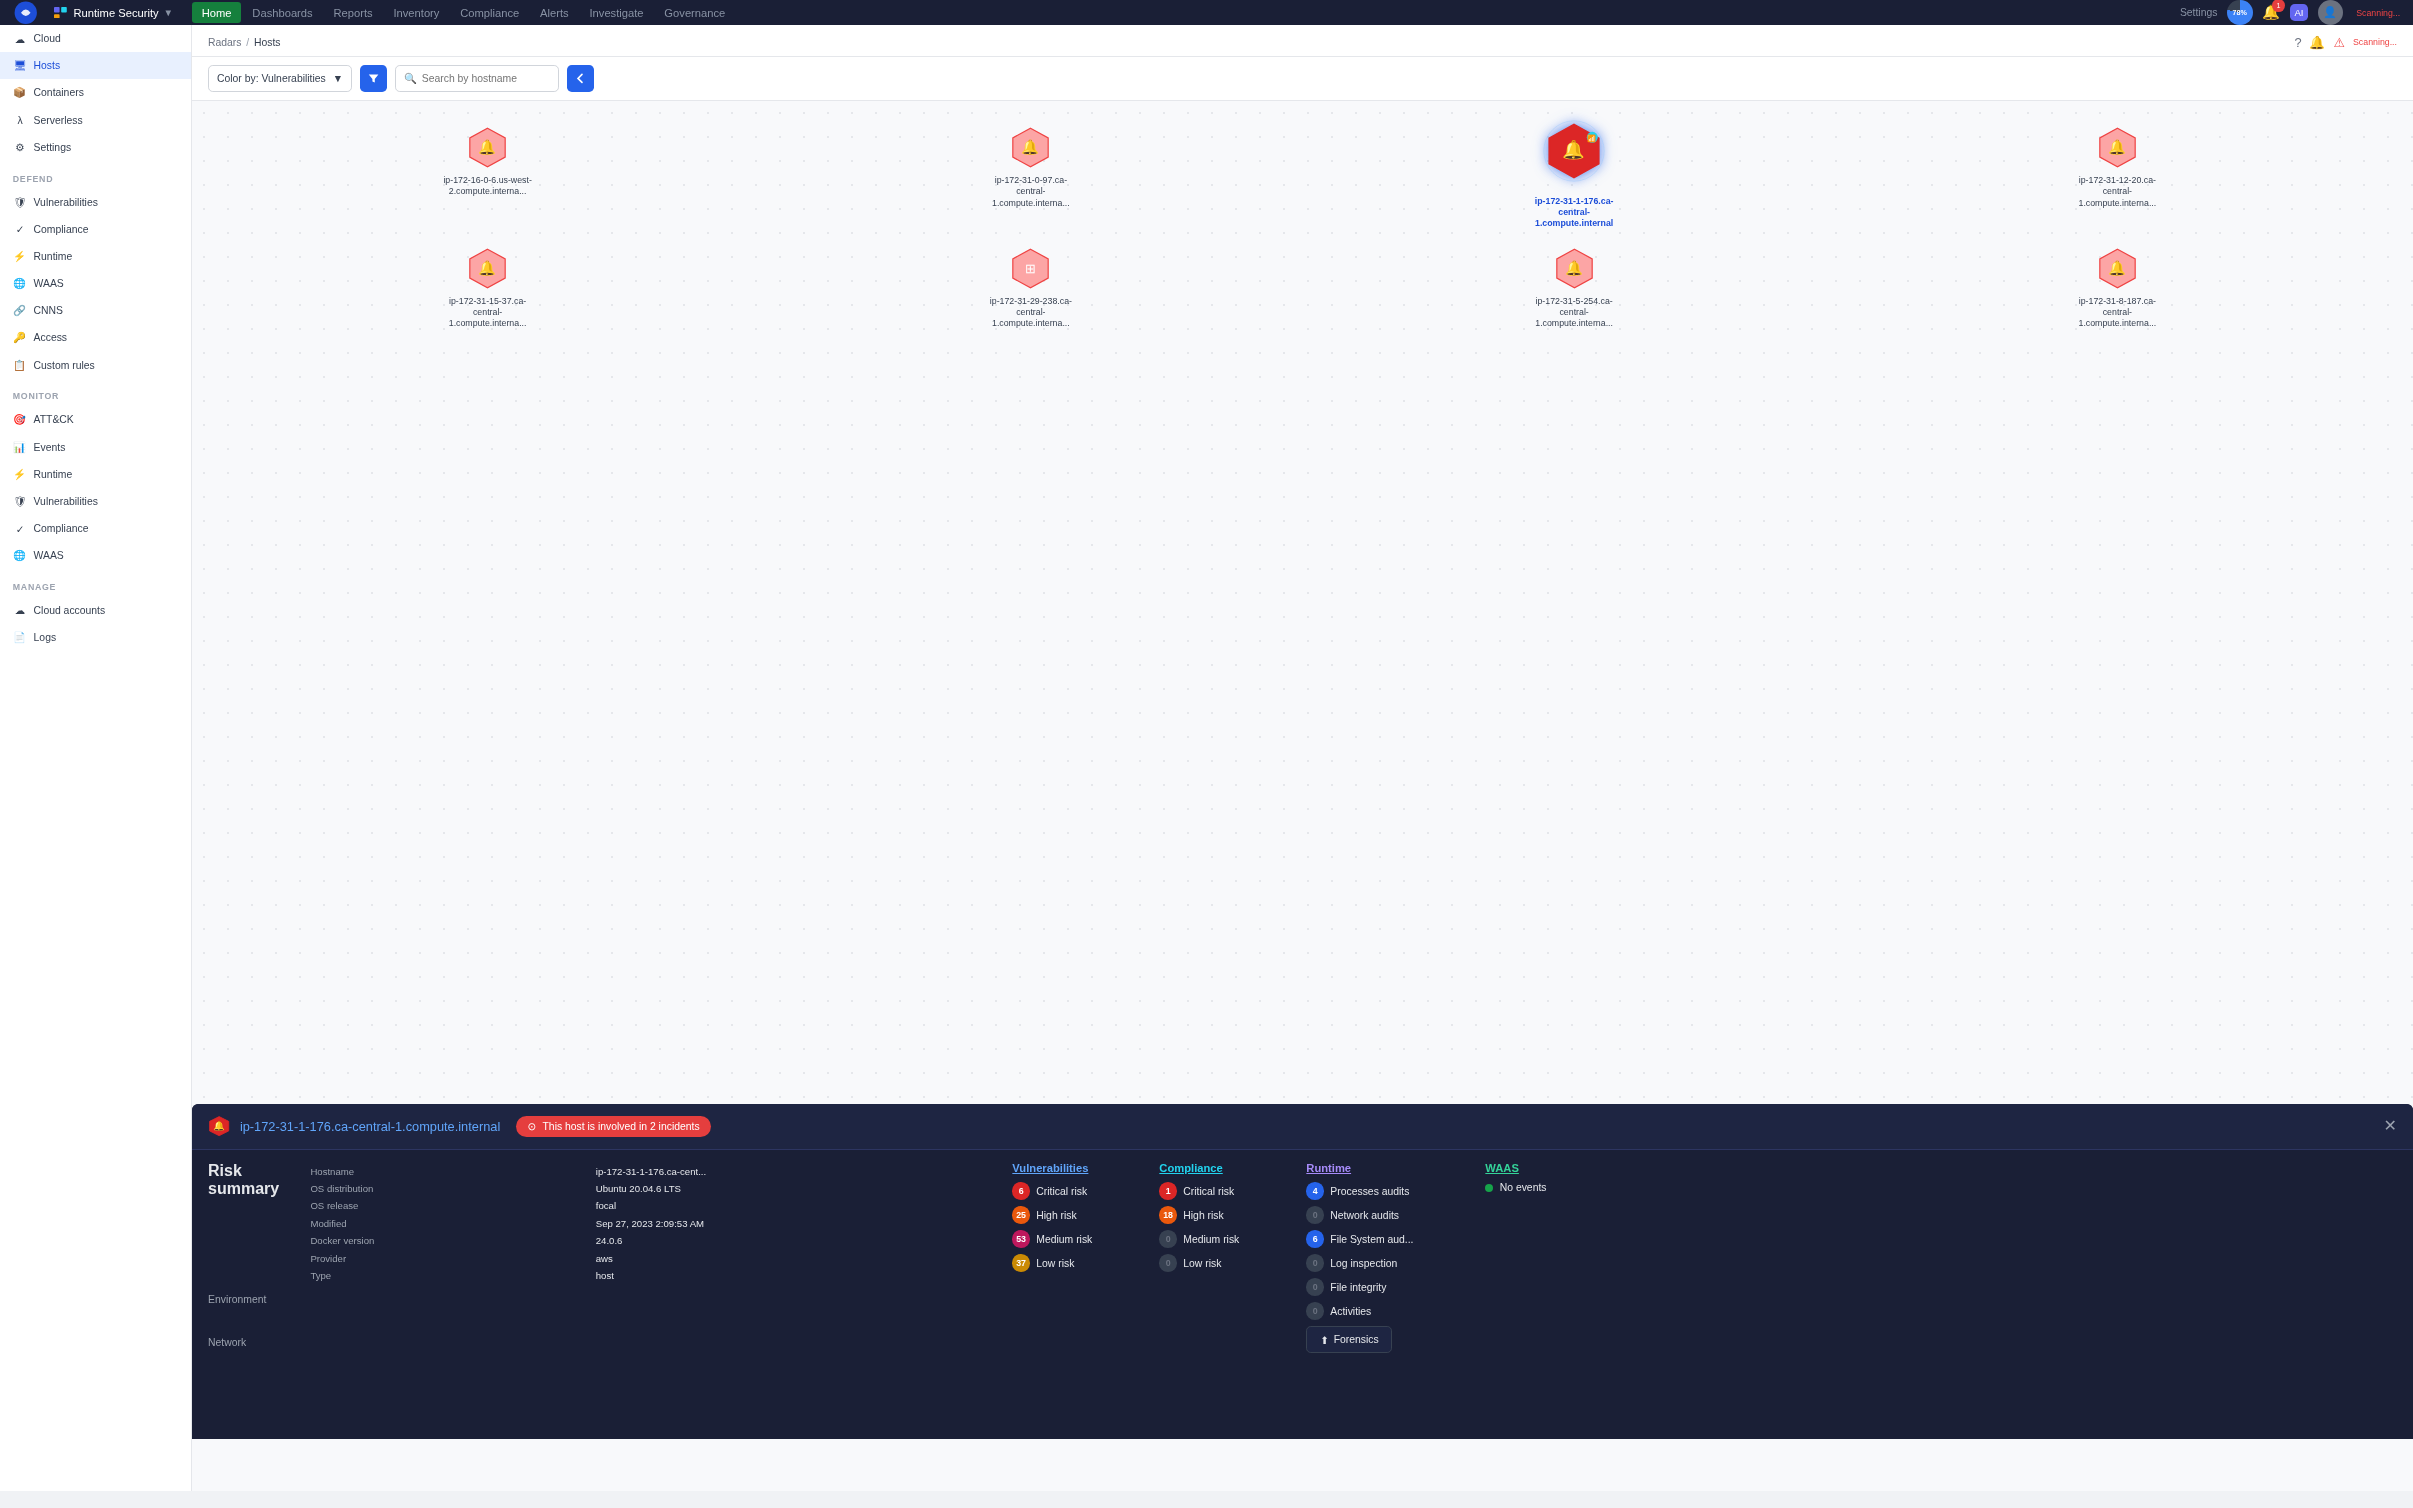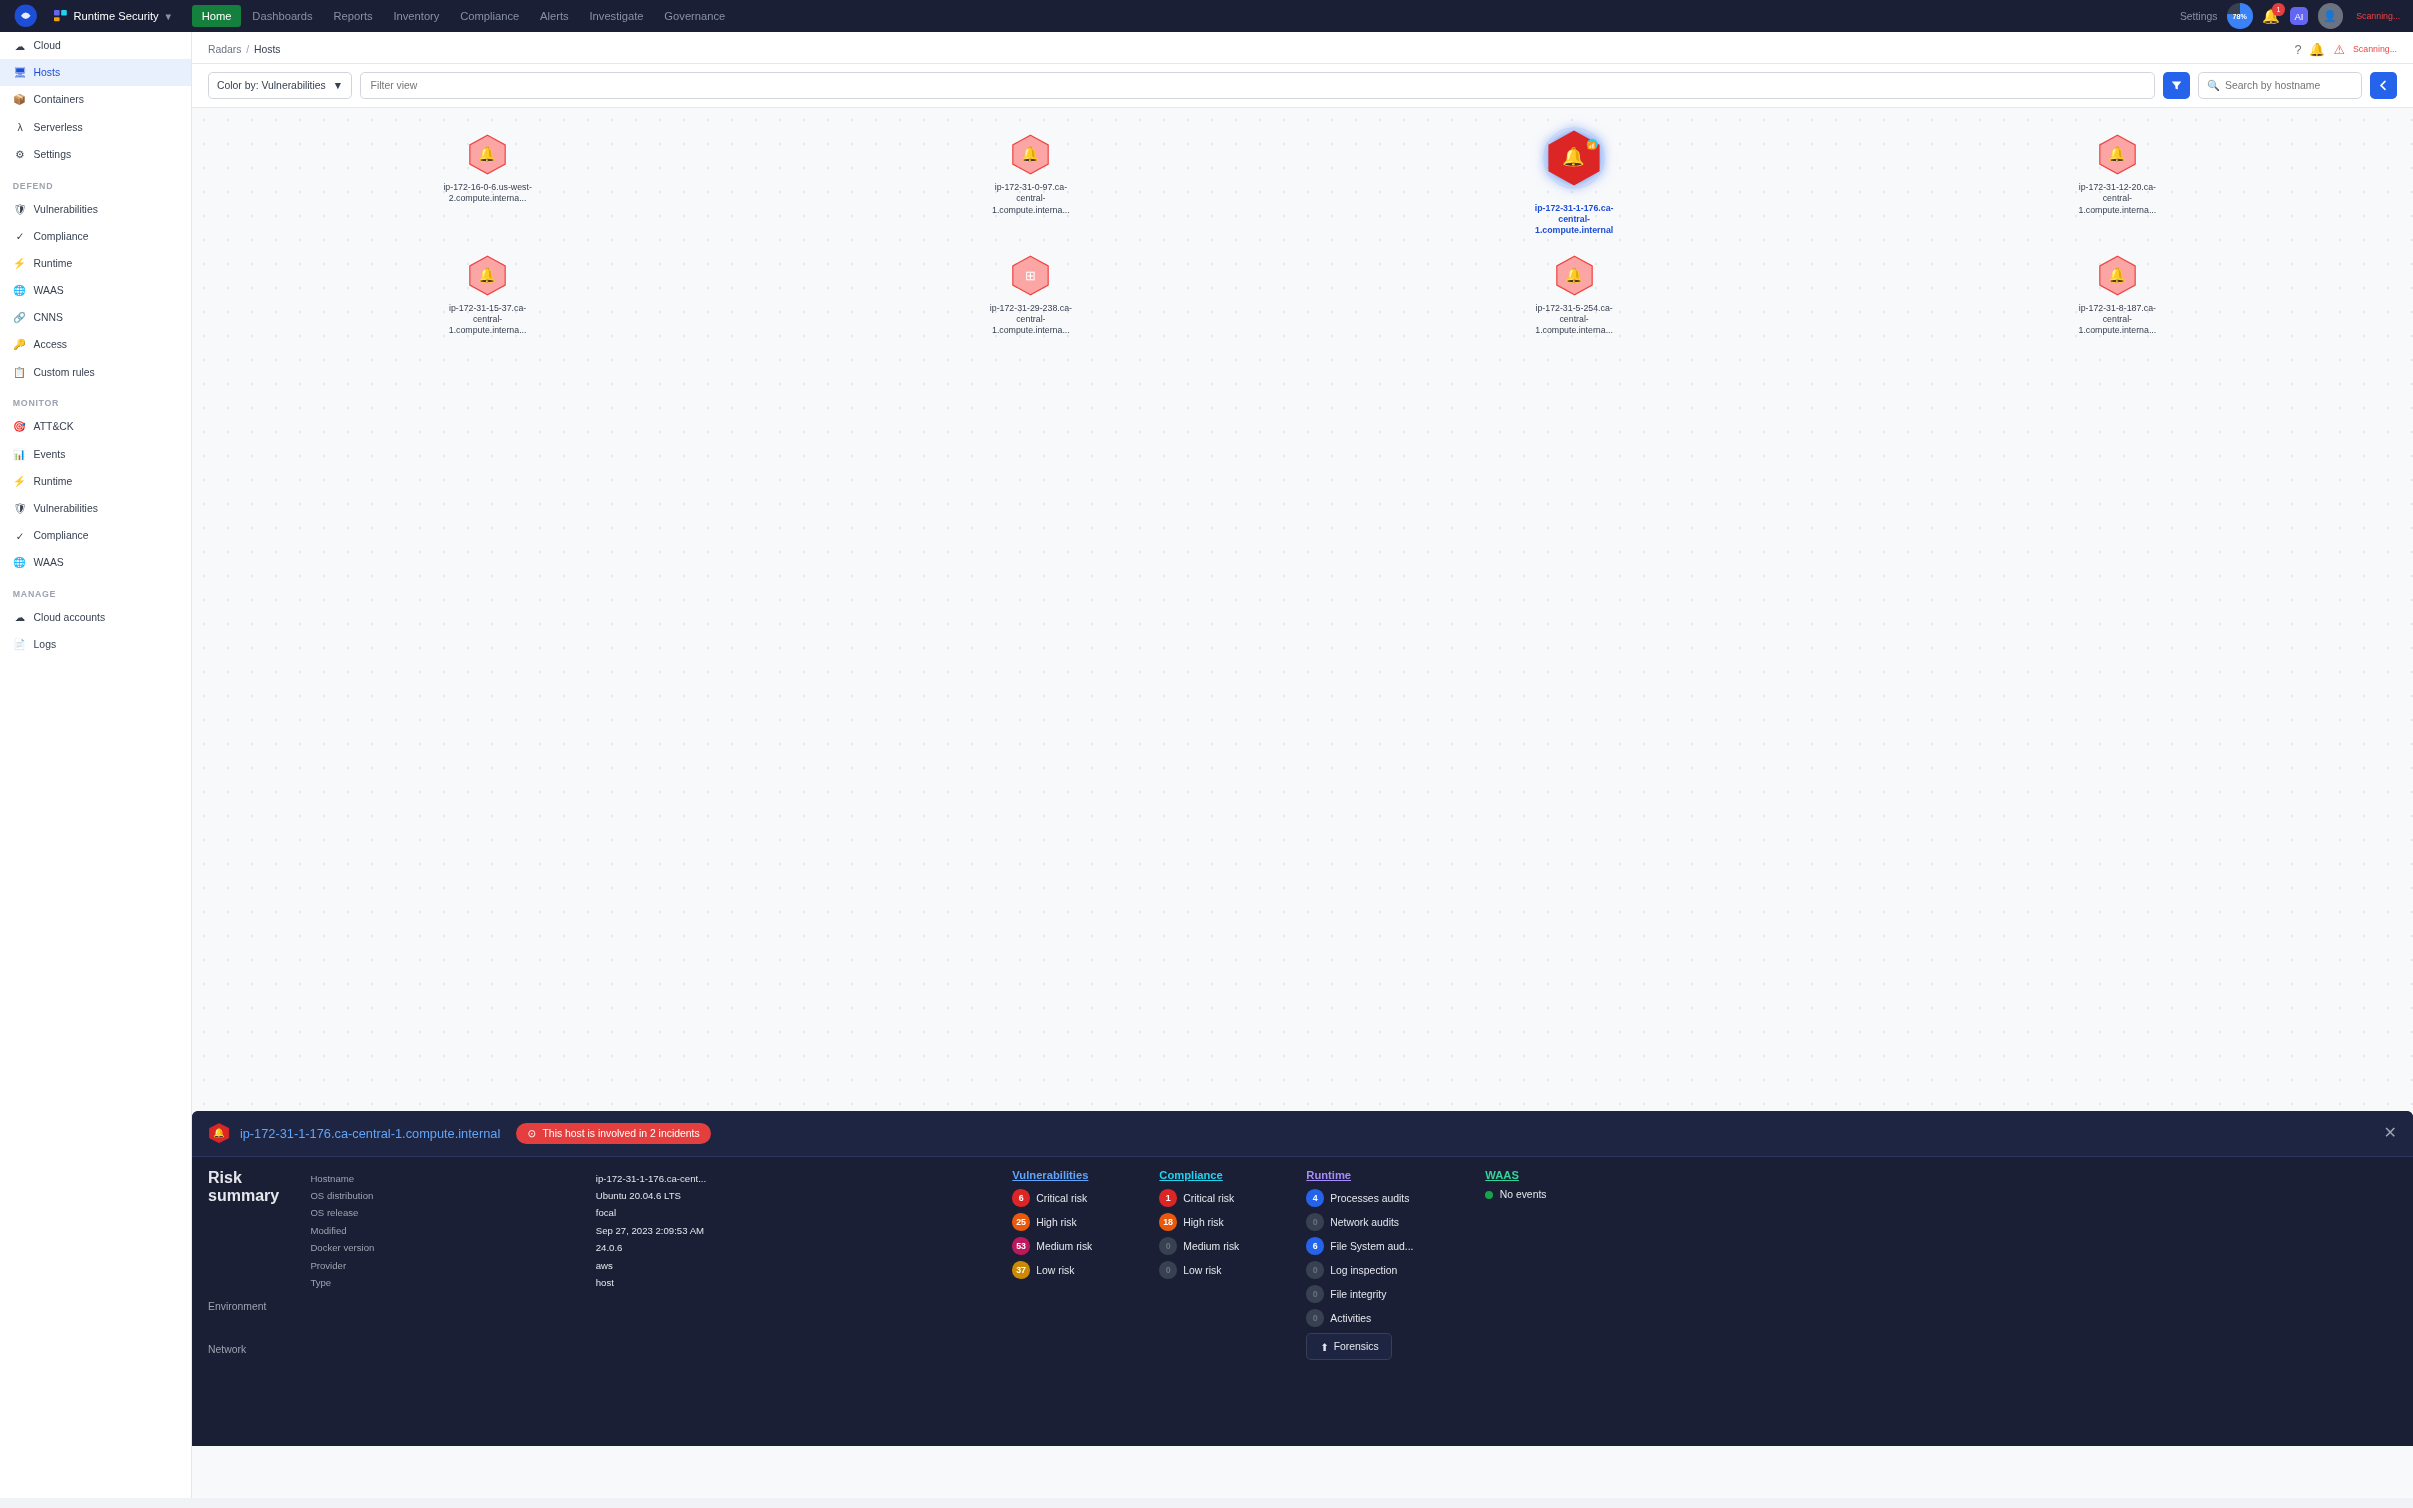--- a/index.html
+++ b/index.html
@@ -1,20 +1,20 @@
 <!DOCTYPE html>
 <html style="font-size:12.8px"><head>
   <meta charset="utf-8">
   <style>
     * { box-sizing: border-box; margin: 0; padding: 0; }
     body { font-family: -apple-system, BlinkMacSystemFont, 'Segoe UI', sans-serif; background: #f0f2f5; overflow: hidden; }
 
     
     .top-nav {
-      display: flex; align-items: center; height: 32px;
+      display: flex; align-items: center; height: 25px;
       background: #1a1f36; padding: 0 12.8px; gap: 6.4px; z-index: 100; position: relative;
     }
     .nav-brand { display: flex; align-items: center; gap: 4.8px; color: white; font-size: 11.2px; cursor: pointer; padding: 3.2px 6.4px; border-radius: 3.2px; }
     .nav-brand-chevron { color: #8892a4; font-size: 9.6px; }
     .nav-links { display: flex; gap: 1.6px; margin-left: 6.4px; }
     .nav-link { color: #8892a4; font-size: 11.2px; padding: 4.8px 9.6px; border-radius: 3.2px; cursor: pointer; text-decoration: none; }
     .nav-link.active { color: white; background: #15803d; }
     .nav-right { margin-left: auto; display: flex; align-items: center; gap: 9.6px; }
     .nav-settings { color: #8892a4; font-size: 10.4px; cursor: pointer; }
     .nav-icon-btn { color: #8892a4; cursor: pointer; font-size: 14.4px; position: relative; }
@@ -259,21 +259,20 @@
         <span style="color:#ef4444;cursor:pointer;font-size:12.8px;">⚠</span>
         <span style="color:#ef4444;font-size:8.8px;">Scanning...</span>
       </span>
     </div>
 
     <div class="toolbar">
       <div class="color-by-select">
         <span>Color by: Vulnerabilities</span>
         <span>▼</span>
       </div>
-      <input class="filter-input" type="text" placeholder="Filter view" style="">
       <button class="filter-btn">
         <svg width="11.2" height="11.2" viewBox="0 0 14 14" fill="none">
             <path d="M1 2h12l-4.5 5.5V12l-3-1.5V7.5L1 2z" fill="white"></path>
           </svg>
       </button>
       <div class="search-bar">
         <span>🔍</span>
         <input type="text" style="border: none; outline: none; background: transparent; font-size: 10.4px; color: rgb(156, 163, 175); width: 128px;" placeholder="Search by hostname">
       </div>
       <button class="collapse-btn">

